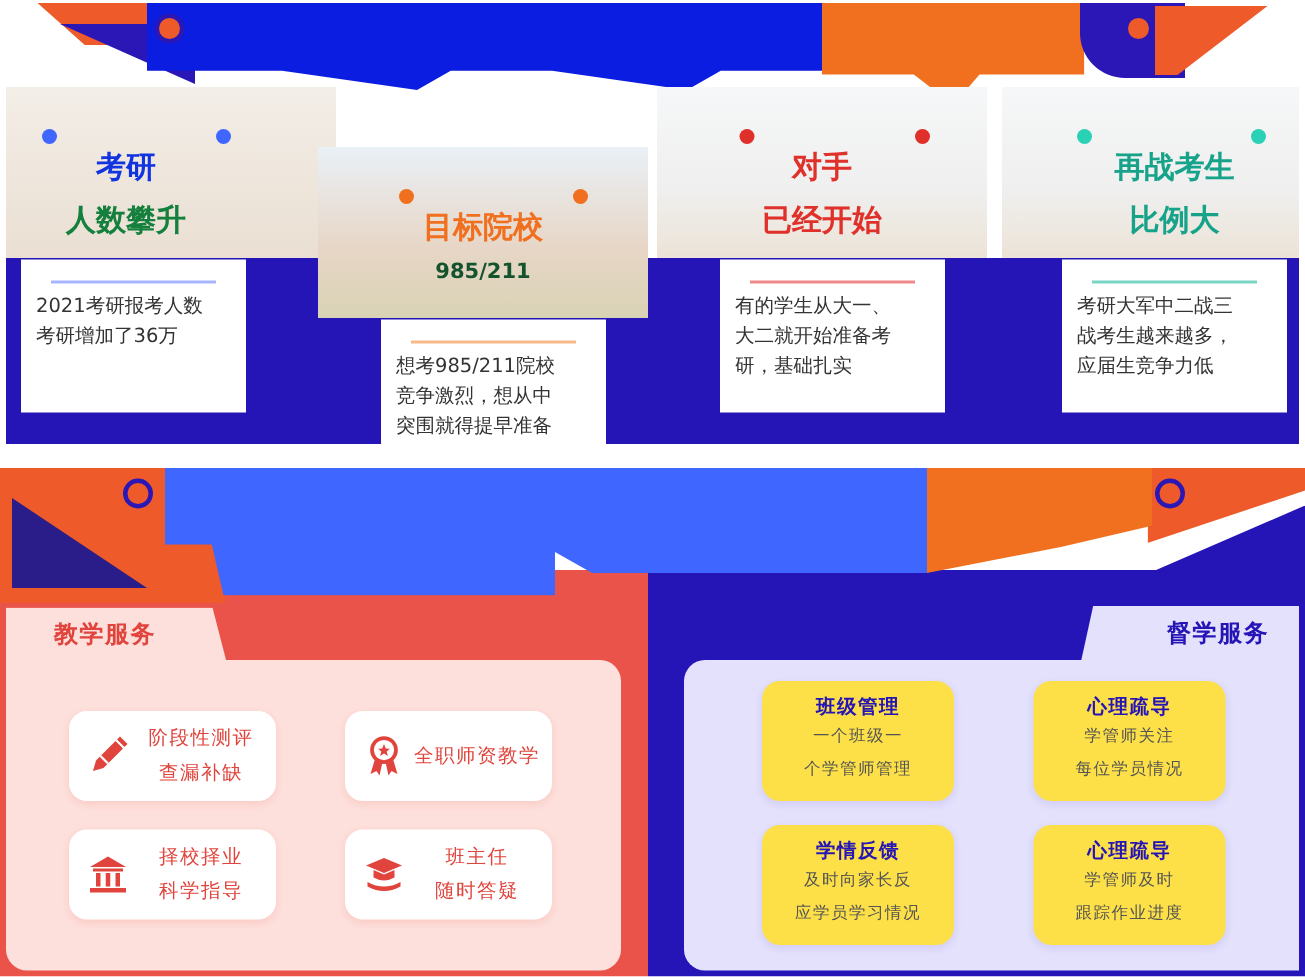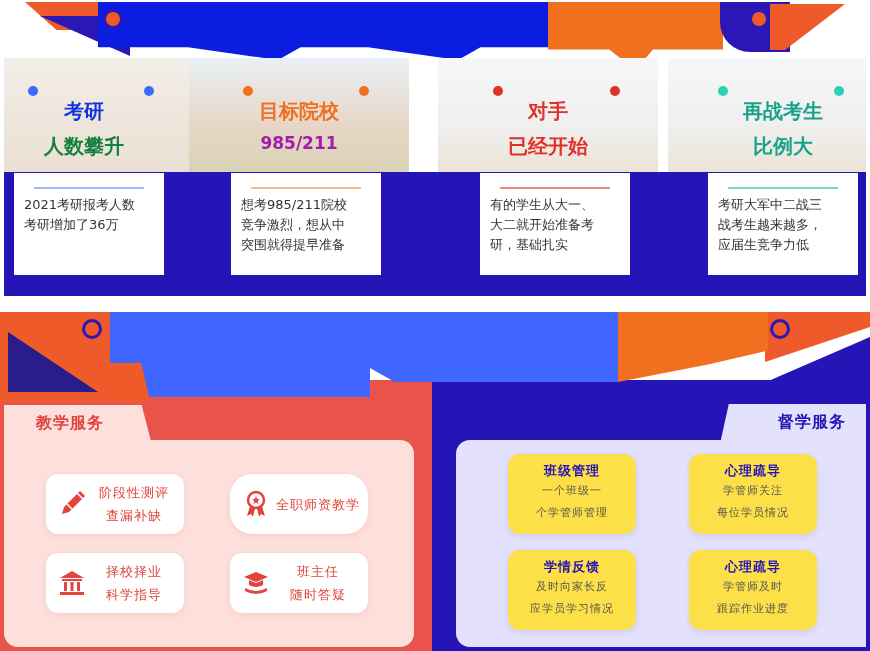--- a/index.html
+++ b/index.html
@@ -106,26 +106,26 @@
   <div class="head2" style="color:#15803d;width:160px;">人数攀升</div>
   <div class="white" style="left:10px;">
     <div class="rule" style="background:#a9b4ff;"></div>
     <div class="desc">
       <div>2021考研报考人数</div>
       <div>考研增加了36万</div>
     </div>
   </div>
 </div>
 
-<div class="card" style="left:189px;">
+<div class="card" style="left:212px;margin-top:40px;">
   <div class="photo school"></div>
   <div class="pin" style="left:54px;background:#f07020;"></div>
   <div class="pin" style="left:170px;background:#f07020;"></div>
   <div class="head1" style="color:#f07020;left:30px;width:160px;">目标院校</div>
-  <div class="head2" style="color:#a21caf;left:30px;width:160px;font-size:17px;">985/211</div>
+  <div class="head2" style="color:#14532d;left:30px;width:160px;font-size:14px;">985/211</div>
   <div class="white" style="left:42px;">
     <div class="rule" style="background:#f5b98a;"></div>
     <div class="desc">
       <div>想考985/211院校</div>
       <div>竞争激烈，想从中</div>
       <div>突围就得提早准备</div>
     </div>
   </div>
 </div>
 
@@ -186,21 +186,21 @@
     <path d="M4 24 L6 17 L19 4 L24 9 L11 22 Z" fill="#e0443c"></path>
     <path d="M20 3 L22 1 L27 6 L25 8 Z" fill="#e0443c"></path>
     <path d="M9 14 L14 19" stroke="#fff" stroke-width="1.5"></path>
   </svg>
   <div class="txt">
     <div>阶段性测评</div>
     <div>查漏补缺</div>
   </div>
 </div>
 
-<div class="tcard" style="left:230px;top:474px;border-radius:22px;">
+<div class="tcard" style="left:230px;top:474px;">
   <svg class="icon" viewBox="0 0 28 28">
     <circle cx="14" cy="10" r="8" fill="none" stroke="#e0443c" stroke-width="2.5"></circle>
     <path d="M14 6 L15.2 9 L18 9.2 L15.8 11 L16.6 14 L14 12.3 L11.4 14 L12.2 11 L10 9.2 L12.8 9 Z" fill="#e0443c"></path>
     <path d="M8 16 L5 26 L9 24 L11 27 L13 18 Z M20 16 L23 26 L19 24 L17 27 L15 18 Z" fill="#e0443c"></path>
   </svg>
   <div class="txt">
     <div>全职师资教学</div>
   </div>
 </div>
 

